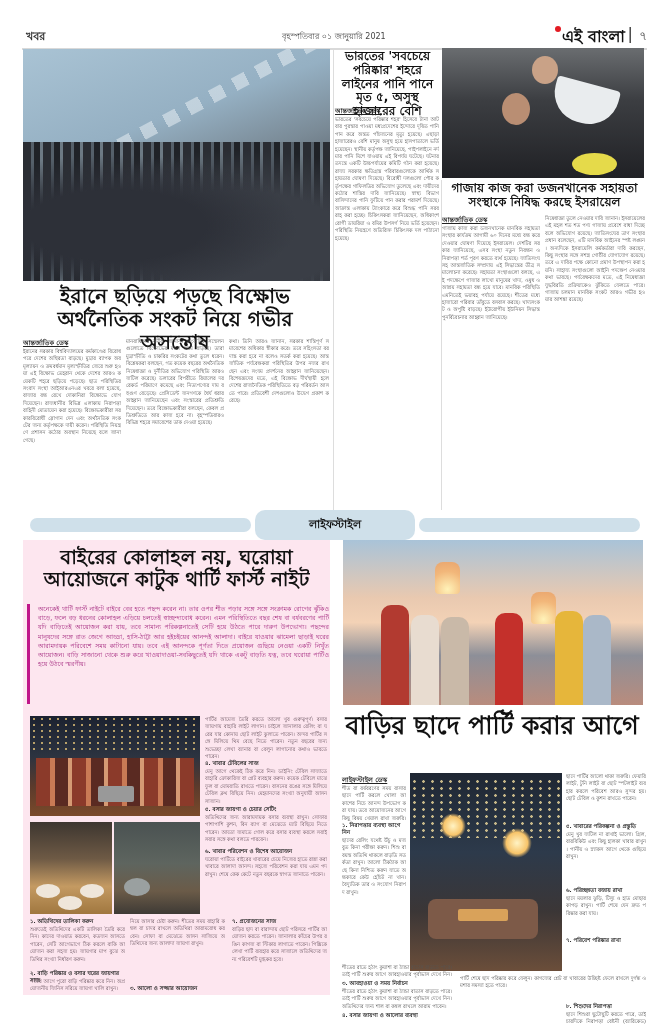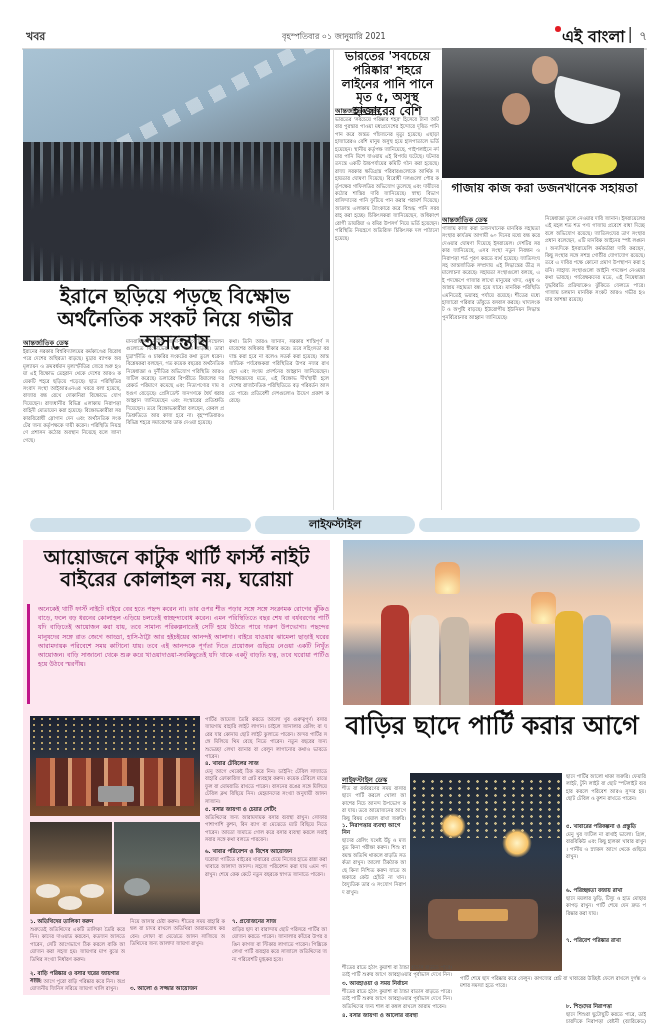--- a/index.html
+++ b/index.html
@@ -29,21 +29,21 @@
 #h-water{left:335px;top:50px;width:105px;font-size:12px}
 #h-iran{left:25px;top:285px;width:300px;font-size:20px}
 #h-gaza{left:442px;top:182px;width:205px;font-size:12px}
 .byline{font-size:6.5px;font-weight:bold;color:#222;text-decoration:underline}
 
 .txt{font-size:5px;line-height:7.4px;color:#555;text-align:justify;overflow:hidden;word-break:break-all}
 .txt.pink{color:#6a5560}
 
 #life-bar{left:30px;top:515px;width:610px;height:20px;display:flex;gap:4px;align-items:center}
 #life-bar .pill{height:14px;border-radius:8px;background:#cfe0ea}
-#life-bar .mid{flex:0 0 160px;height:18px;border-radius:10px;background:#cfe0ea;display:flex;align-items:center;justify-content:center;font-size:11px;font-weight:bold;color:#111}
+#life-bar .mid{flex:0 0 160px;height:30px;border-radius:10px;background:#cfe0ea;display:flex;align-items:center;justify-content:center;font-size:11px;font-weight:bold;color:#111}
 
 #pink-box{left:23px;top:540px;width:307px;height:455px;background:#fde6ef}
 #h-party{left:23px;top:547px;width:307px;font-size:19.5px}
 #intro{left:27px;top:604px;width:302px;height:100px;border-left:3px solid #c0178a;padding-left:8px;font-size:6.2px;line-height:9.2px;color:#a0207a;text-align:justify;overflow:hidden}
 .ph-rooftop{left:30px;top:716px;width:170px;height:100px;background:linear-gradient(180deg,#1c2230 0%,#2c3340 40%,#5b3a2c 70%,#7a4a2a 100%)}
 .ph-rooftop .lights{position:absolute;left:0;right:0;top:0;height:35px;background:radial-gradient(circle,#f7d37e 1px,transparent 1.5px) 0 0/8px 6px;opacity:.7}
 .ph-rooftop .ppl{position:absolute;left:6px;right:6px;bottom:10px;height:48px;background:repeating-linear-gradient(90deg,#8b3a2a 0 14px,#c97a55 14px 19px,#5a2a22 19px 32px,#d59a74 32px 36px)}
 .ph-rooftop .grill{position:absolute;left:68px;bottom:14px;width:36px;height:16px;background:#999;border-radius:2px}
 .ph-dinner{left:30px;top:822px;width:82px;height:92px;background:linear-gradient(180deg,#3d3630 0%,#6e5a45 40%,#c49a62 70%,#a0773f 100%)}
 .ph-dinner .plate{position:absolute;width:24px;height:14px;border-radius:50%;background:#efe6da}
@@ -83,20 +83,21 @@
 
 <div class="abs photo ph-gaza">
   <div class="face2"></div>
   <div class="face"></div>
   <div class="bowl"></div>
   <div class="plate"></div>
 </div>
 
 <div class="abs head" id="h-gaza">
   <div>গাজায় কাজ করা ডজনখানেক সহায়তা</div>
+  <div>সংস্থাকে নিষিদ্ধ করছে ইসরায়েল</div>
 </div>
 <div class="abs byline" style="left:442px;top:215px">আন্তর্জাতিক ডেস্ক</div>
 <div class="abs txt" style="left:442px;top:225px;width:98px;height:285px">গাজায় কাজ করা ডজনখানেক মানবিক সহায়তা সংস্থার কার্যক্রম আগামী ৬০ দিনের মধ্যে বন্ধ করে দেওয়ার ঘোষণা দিয়েছে ইসরায়েল। দেশটির সরকার জানিয়েছে, এসব সংস্থা নতুন নিবন্ধন ও নিরাপত্তা শর্ত পূরণ করতে ব্যর্থ হয়েছে। জাতিসংঘসহ আন্তর্জাতিক সম্প্রদায় এই সিদ্ধান্তের তীব্র সমালোচনা করেছে। সহায়তা সংস্থাগুলো বলছে, এই পদক্ষেপে গাজার লাখো মানুষের খাদ্য, ওষুধ ও আশ্রয় সহায়তা বন্ধ হয়ে যাবে। মানবিক পরিস্থিতি এমনিতেই ভয়াবহ পর্যায়ে রয়েছে। শীতের মধ্যে হাজারো পরিবার তাঁবুতে বসবাস করছে। খাদ্যসংকট ও অপুষ্টি বাড়ছে। ইউরোপীয় ইউনিয়ন সিদ্ধান্ত পুনর্বিবেচনার আহ্বান জানিয়েছে।</div>
 <div class="abs txt" style="left:545px;top:215px;width:100px;height:295px">নিষেধাজ্ঞা তুলে নেওয়ার দাবি জানান। ইসরায়েলের এই মহল শত শত পণ্য গাজায় প্রবেশে বাধা দিচ্ছে বলে অভিযোগ রয়েছে। জাতিসংঘের ত্রাণ সংস্থার প্রধান বলেছেন, এটি মানবিক আইনের স্পষ্ট লঙ্ঘন। অন্যদিকে ইসরায়েলি কর্মকর্তারা দাবি করছেন, কিছু সংস্থার সঙ্গে সশস্ত্র গোষ্ঠীর যোগাযোগ রয়েছে। তবে এ দাবির পক্ষে কোনো প্রমাণ উপস্থাপন করা হয়নি। সাহায্য সংস্থাগুলো আইনি পদক্ষেপ নেওয়ার কথা ভাবছে। পর্যবেক্ষকদের মতে, এই নিষেধাজ্ঞা যুদ্ধবিরতি প্রক্রিয়াকেও ঝুঁকিতে ফেলতে পারে। গাজায় চলমান মানবিক সংকট আরও গভীর হওয়ার আশঙ্কা রয়েছে।</div>
 
 <div class="abs head" id="h-iran">
   <div>ইরানে ছড়িয়ে পড়ছে বিক্ষোভ</div>
   <div>অর্থনৈতিক সংকট নিয়ে গভীর অসন্তোষ</div>
 </div>
 <div class="abs byline" style="left:23px;top:338px">আন্তর্জাতিক ডেস্ক</div>
@@ -108,22 +109,22 @@
 <div class="vr" style="left:441px;top:180px;height:330px"></div>
 
 <div id="life-bar" class="abs">
   <div class="pill" style="flex:1"></div>
   <div class="mid">লাইফস্টাইল</div>
   <div class="pill" style="flex:1"></div>
 </div>
 
 <div id="pink-box" class="abs"></div>
 <div class="abs head" id="h-party">
+  <div>বাইরের কোলাহল নয়, ঘরোয়া</div>
   <div>আয়োজনে কাটুক থার্টি ফার্স্ট নাইট</div>
-  <div>বাইরের কোলাহল নয়, ঘরোয়া</div>
 </div>
 <div id="intro" class="abs">অনেকেই থার্টি ফার্স্ট নাইটে বাইরে বের হতে পছন্দ করেন না। তার ওপর শীত পড়ার সঙ্গে সঙ্গে সংক্রামক রোগের ঝুঁকিও বাড়ে, ফলে বড় ধরনের কোলাহল এড়িয়ে চলতেই স্বাচ্ছন্দ্যবোধ করেন। এমন পরিস্থিতিতে বছর শেষ বা বর্ষবরণের পার্টি যদি বাড়িতেই আয়োজন করা যায়, তবে সামান্য পরিকল্পনাতেই সেটি হয়ে উঠতে পারে দারুণ উপভোগ্য। পছন্দের মানুষদের সঙ্গে রাত জেগে আড্ডা, হাসি-ঠাট্টা আর হইচইয়ের আনন্দই আলাদা। বাইরে যাওয়ার ঝামেলা ছাড়াই ঘরের আরামদায়ক পরিবেশে সময় কাটানো যায়। তবে এই আনন্দকে পূর্ণতা দিতে প্রয়োজন গুছিয়ে নেওয়া একটি নিখুঁত আয়োজন। বাড়ি সাজানো থেকে শুরু করে খাওয়াদাওয়া-সবকিছুতেই যদি থাকে একটু বাড়তি যত্ন, তবে ঘরোয়া পার্টিও হয়ে উঠবে স্মরণীয়।</div>
 
 <div class="abs photo ph-rooftop">
   <div class="lights"></div>
   <div class="ppl"></div>
   <div class="grill"></div>
 </div>
 <div class="abs photo ph-dinner">
   <div class="plate" style="left:6px;top:62px"></div>

